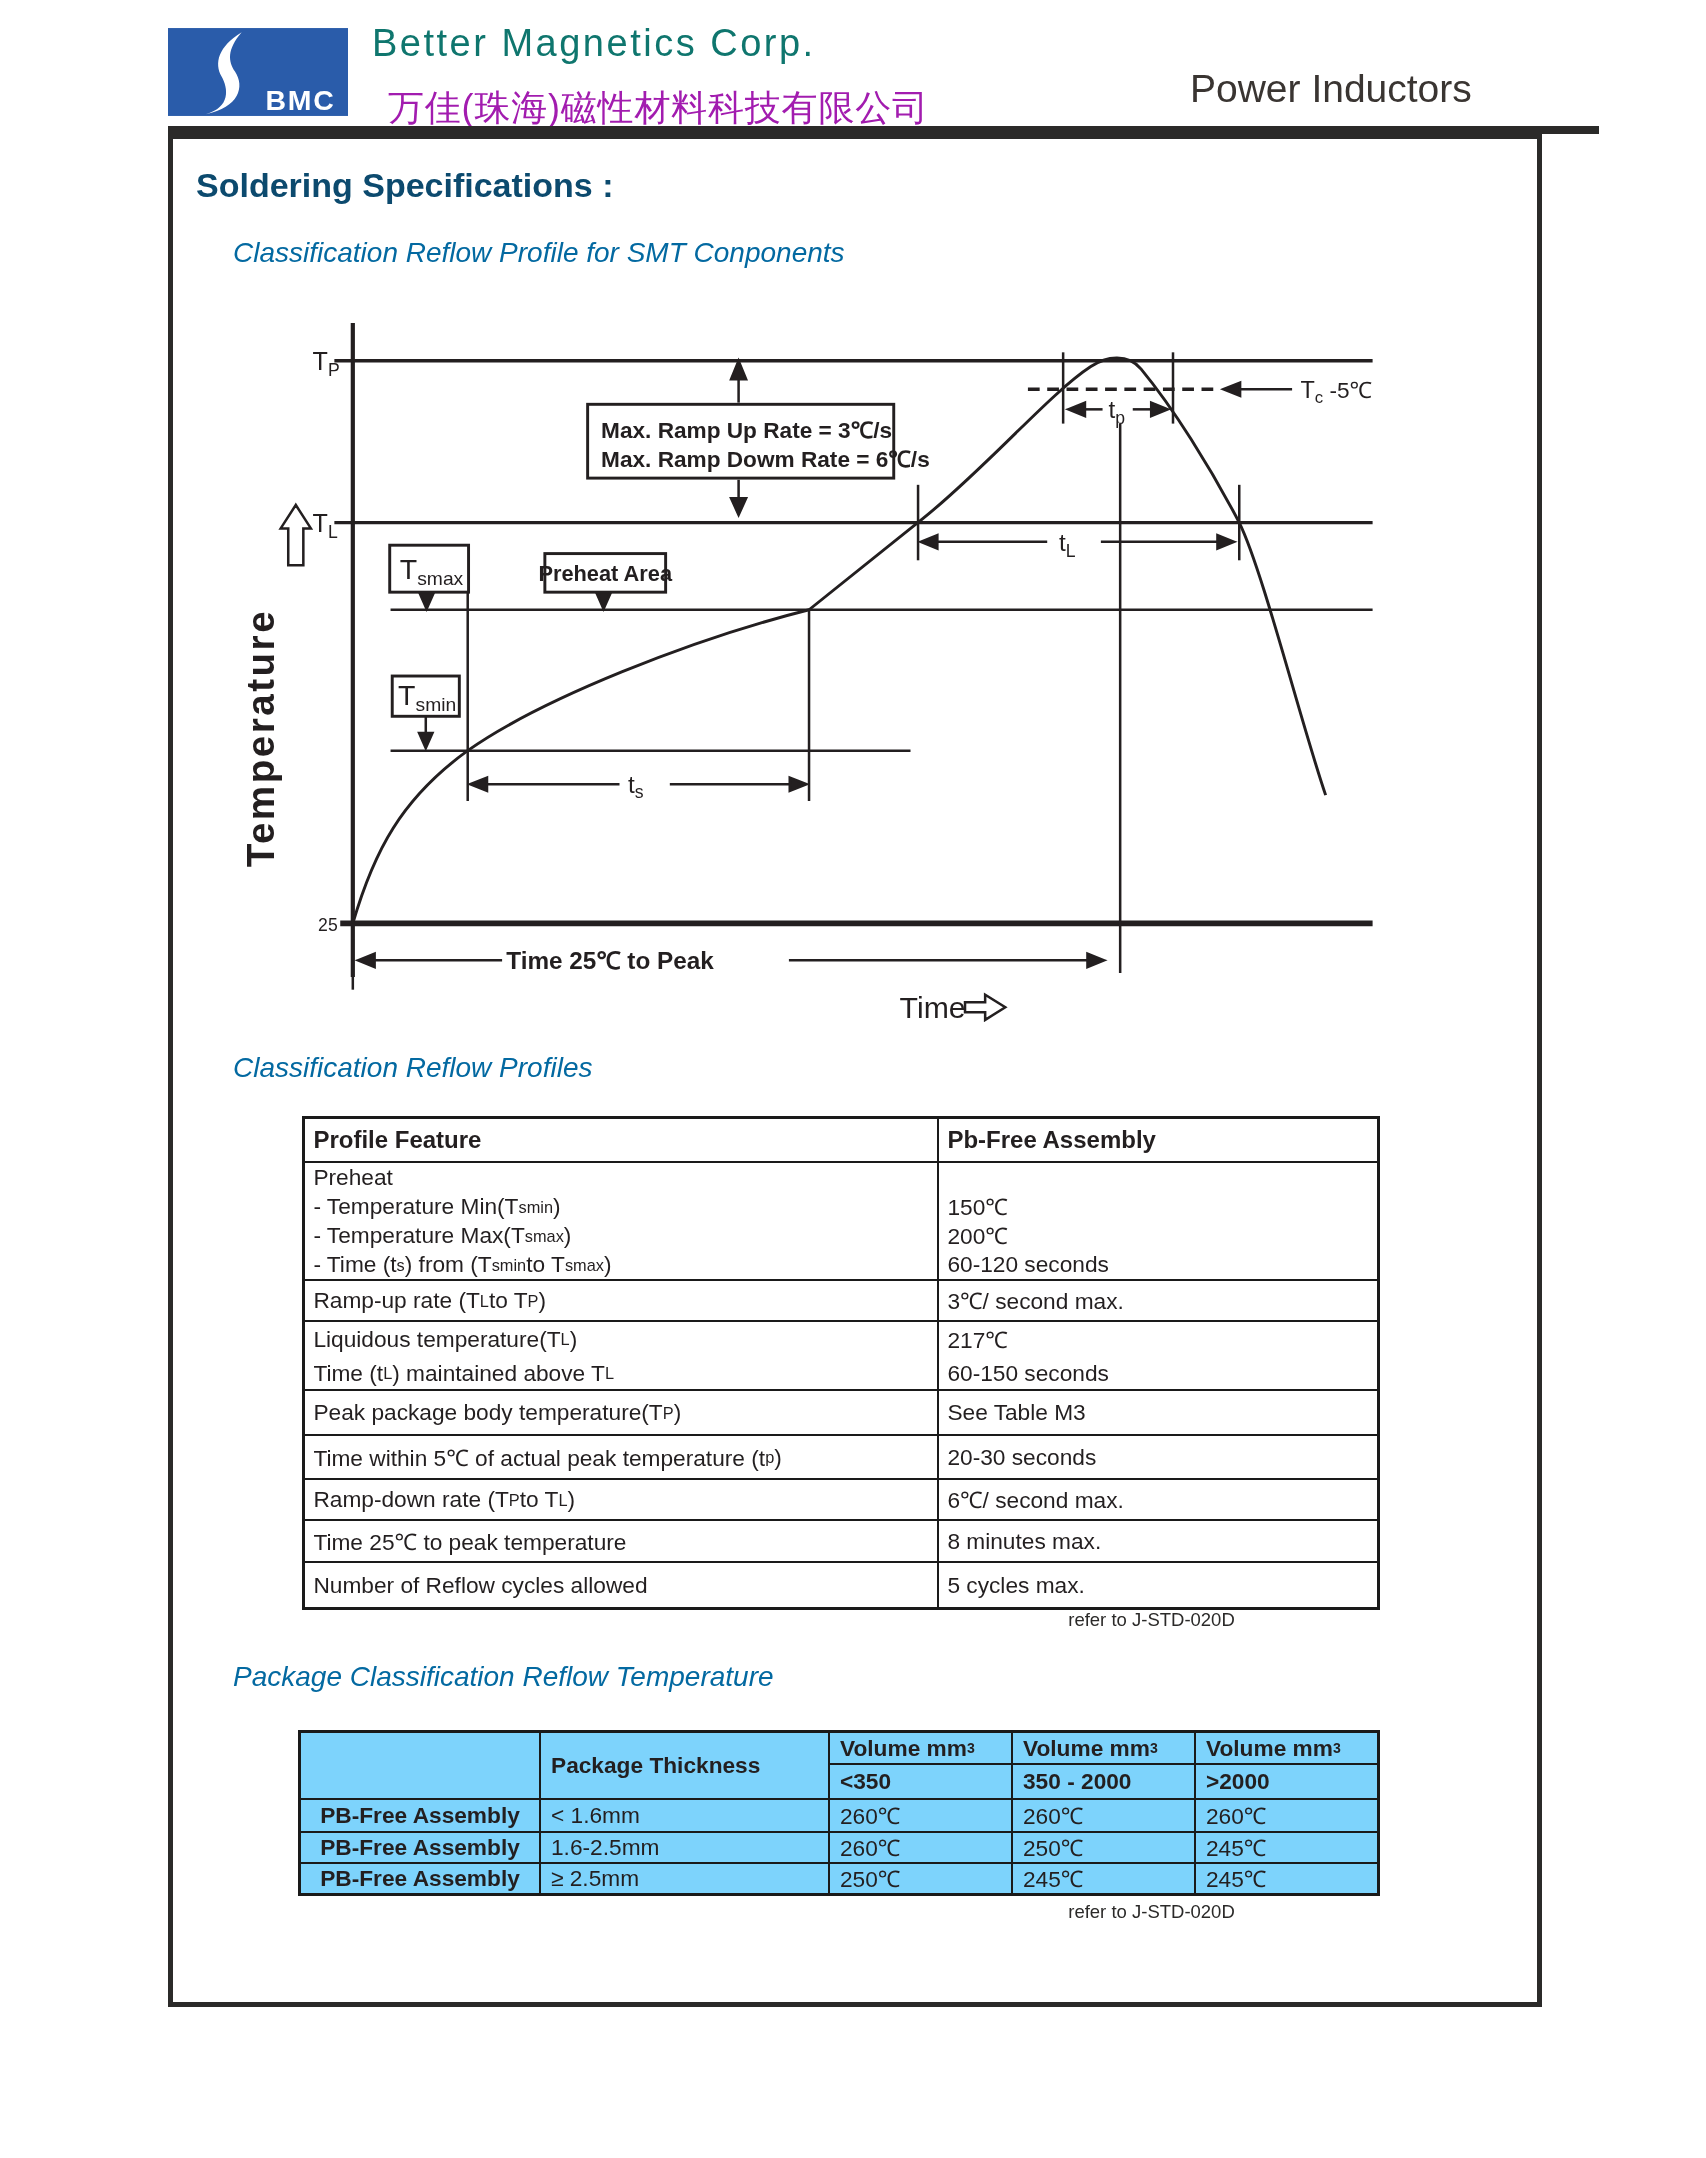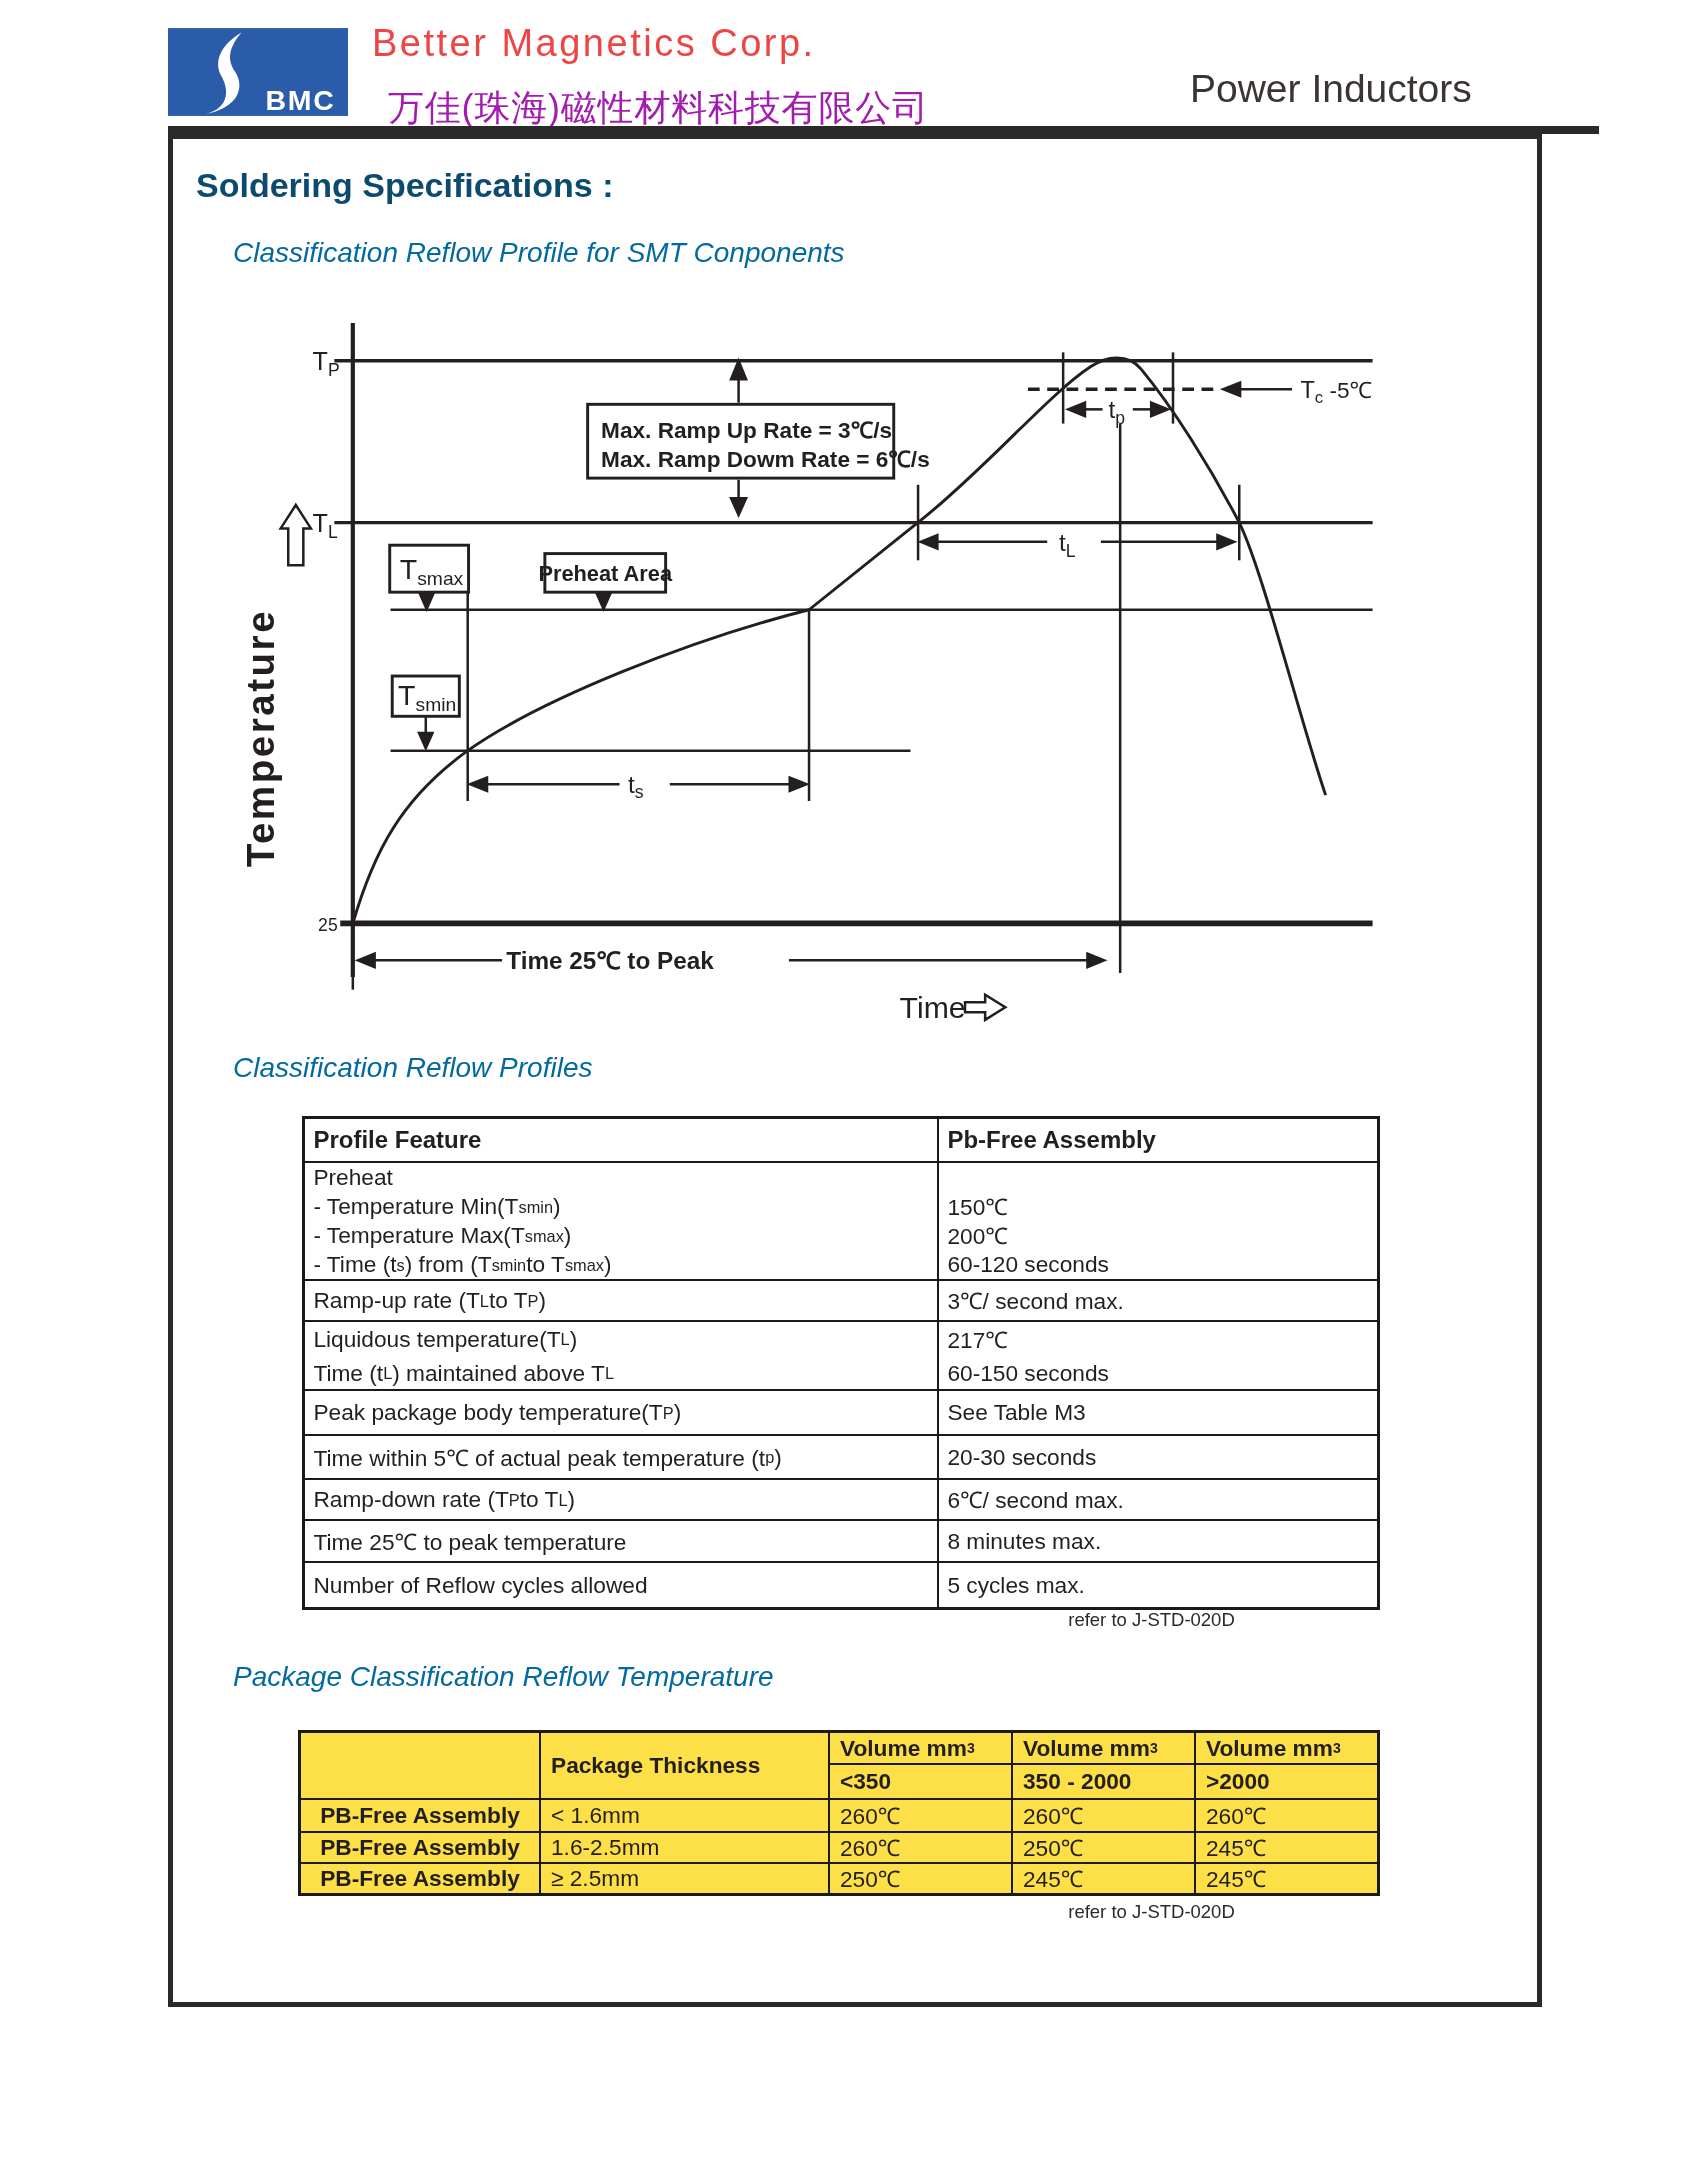--- a/index.html
+++ b/index.html
@@ -1,21 +1,21 @@
 <!DOCTYPE html>
 <html style="font-size:13.4px"><head>
 <meta charset="utf-8">
 <style>
   html,body{margin:0;padding:0;background:#fff;}
   .page{position:relative;width:1707px;height:2159px;background:#ffffff;
         font-family:"Liberation Sans",sans-serif;color:#231f20;overflow:hidden;}
 
   
   .logo{position:absolute;left:168px;top:28px;width:180px;height:88px;}
-  .company-en{position:absolute;left:372px;top:22px;font-size:38px;letter-spacing:2.5px;color:#ef4444;white-space:nowrap;text-align:center;}
+  .company-en{position:absolute;left:372px;top:22px;font-size:38px;letter-spacing:2.5px;color:#0f766e;white-space:nowrap;text-align:center;}
   .company-zh{position:absolute;left:388px;top:64px;font-size:36px;letter-spacing:0.8px;color:#a21caf;white-space:nowrap;margin-top:20px;}
   .product{position:absolute;left:1190px;top:67px;font-size:39px;color:#3a3532;white-space:nowrap;}
   .header-rule{position:absolute;left:168px;top:126px;width:1431px;height:8.4px;background:#2b2a29;}
 
   
   .doc-border{position:absolute;left:168px;top:134px;width:1374px;height:1873px;
               border:5.9px solid #2b2a29;box-sizing:border-box;background:#fff;}
 
   
   .title-main{position:absolute;left:196px;top:166px;font-size:34px;font-weight:bold;color:#0c4a6e;}
@@ -41,21 +41,21 @@
   .t1-head{font-weight:bold;font-size:24px;}
   .h50{height:42px}.h138{height:116px}.h47{height:39px}.h80{height:67px}
   .h51{height:43px}.h46{height:39px}.h48{height:40px}.h52{height:44px}
   .ln34{height:29px;display:flex;align-items:center;}
   .ln40{height:34px;display:flex;align-items:center;}
 
   .note{position:absolute;width:457px;text-align:center;font-size:18.5px;color:#2b2a29;}
   .note1{left:923px;top:1609px;}
   .note2{left:923px;top:1901px;}
 
-  .t2{position:absolute;left:298px;top:1730px;border:3.4px solid #1a1a1a;background:#fde047;
+  .t2{position:absolute;left:298px;top:1730px;border:3.4px solid #1a1a1a;background:#7dd3fc;
       display:grid;box-sizing:content-box;font-size:22.7px;
       grid-template-columns:238px 289px 183px 183px 183px;
       grid-template-rows:30px 35px 33px 31px 31px;}
   .t2 .cell{border-left:2.5px solid #1a1a1a;border-top:2.5px solid #1a1a1a;box-sizing:border-box;
             display:flex;align-items:center;padding-left:10px;}
   .t2 .c1{border-left:none;}
   .t2 .r1{border-top:none;}
   .t2 .span2{grid-row:span 2;}
   .t2 .bold{font-weight:bold;}
   .t2 .center{justify-content:center;padding-left:0;}

